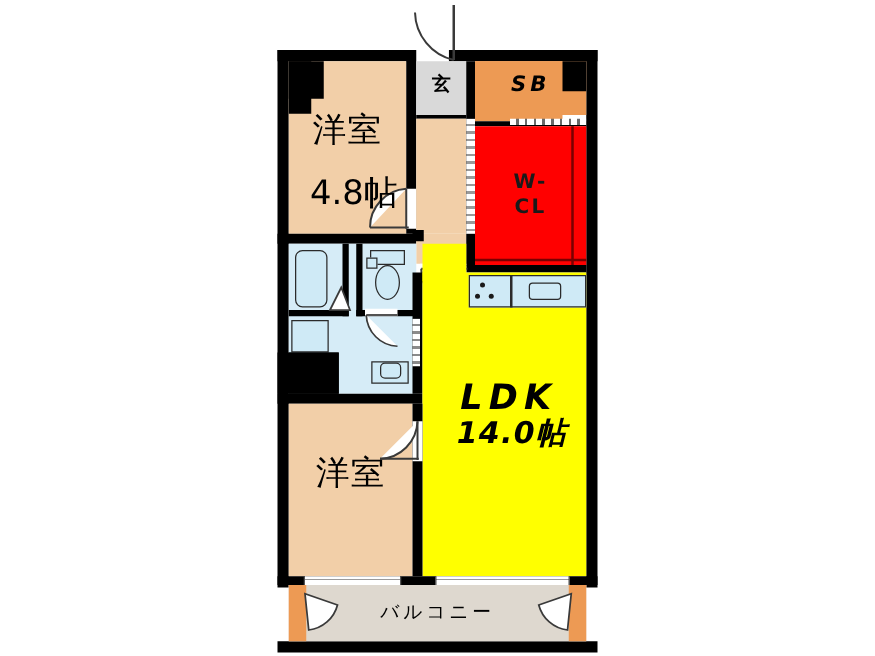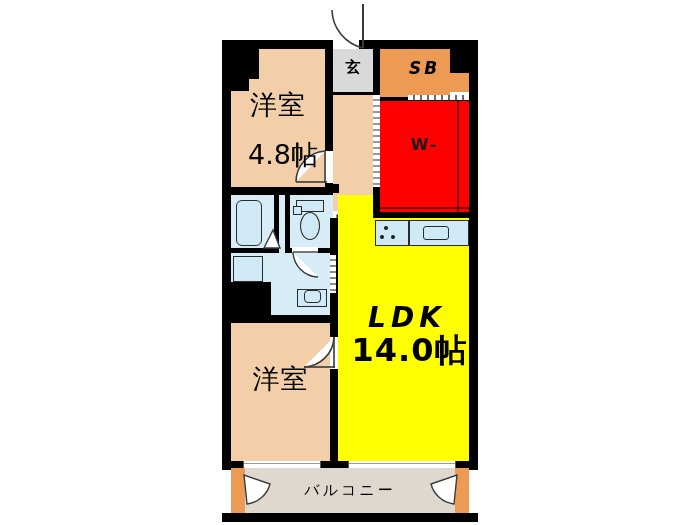--- a/index.html
+++ b/index.html
@@ -14,21 +14,21 @@
   .genkan{background:#d9d9d9;}
   .wet{background:#d6ecf7;}
   .balcony{background:#ded8cf;}
   .white{background:#ffffff;}
   .fixture{background:#cfeaf6;border:1.6px solid #2b2b2b;}
   .lbl{position:absolute;color:#000;text-align:center;line-height:1.05;
        font-family:"DejaVu Sans","Liberation Sans",sans-serif;white-space:nowrap;}
   .lbl-room{font-size:27px;letter-spacing:1px;font-weight:400;}
   .lbl-area{font-size:27px;letter-spacing:0px;margin-top:19px;}
   .lbl-ldk{font-size:28px;letter-spacing:5px;font-weight:700;}
-  .lbl-ldkarea{font-size:32px;letter-spacing:1px;font-weight:700;}
+  .lbl-ldkarea{font-size:24px;letter-spacing:1px;font-weight:700;font-style:italic;}
   .lbl-sb{font-size:17px;font-weight:700;letter-spacing:3px;}
   .lbl-wcl{font-size:16px;font-weight:700;letter-spacing:2px;color:#1a1a1a;}
   .lbl-gen{font-size:15px;font-weight:700;}
   .lbl-bal{font-size:15px;letter-spacing:3px;font-family:Liberation Serif, serif;}
 </style>
 </head>
 <body>
 
 <div id="plan">
 
@@ -82,20 +82,21 @@
   <div class="abs sb" style="left:380px;top:49px;width:70px;height:48px;"></div>
   <div class="abs wall" style="left:450px;top:49px;width:19px;height:24px;"></div>
   <div class="lbl lbl-sb" style="left:380px;top:60px;width:89px;font-style:italic;">SB</div>
 
   <div class="abs wall" style="left:380px;top:97px;width:89px;height:4px;"></div>
   <div class="abs" style="left:408px;top:95px;width:61px;height:5px;background:repeating-linear-gradient(to right,#ffffff 0 5px,#6a6a6a 5px 7px);"></div>
   <div class="abs wcl" style="left:380px;top:101px;width:89px;height:111px;"></div>
   <div class="abs" style="left:457px;top:101px;width:1.6px;height:111px;background:#7a0000;"></div>
   <div class="abs" style="left:380px;top:207px;width:89px;height:1.6px;background:#7a0000;"></div>
   <div class="lbl lbl-wcl" style="left:380px;top:137px;width:89px;">W-</div>
+  <div class="lbl lbl-wcl" style="left:380px;top:157px;width:89px;">CL</div>
   <div class="abs wall" style="left:373px;top:212px;width:96px;height:6px;"></div>
 
   <div class="abs white" style="left:336px;top:211px;width:37px;height:7px;"></div>
   <svg class="abs" style="left:336px;top:214px;width:40px;height:40px;overflow:visible;">
     <path d="M1,1 A38,38 0 0 0 38,38" fill="#ffffff" stroke="#3a3a3a" stroke-width="1.6"></path>
     <line x1="1" y1="1" x2="38" y2="1" stroke="#3a3a3a" stroke-width="1.6"></line>
   </svg>
 
   <div class="abs wet" style="left:231px;top:195px;width:102px;height:120px;"></div>
 

